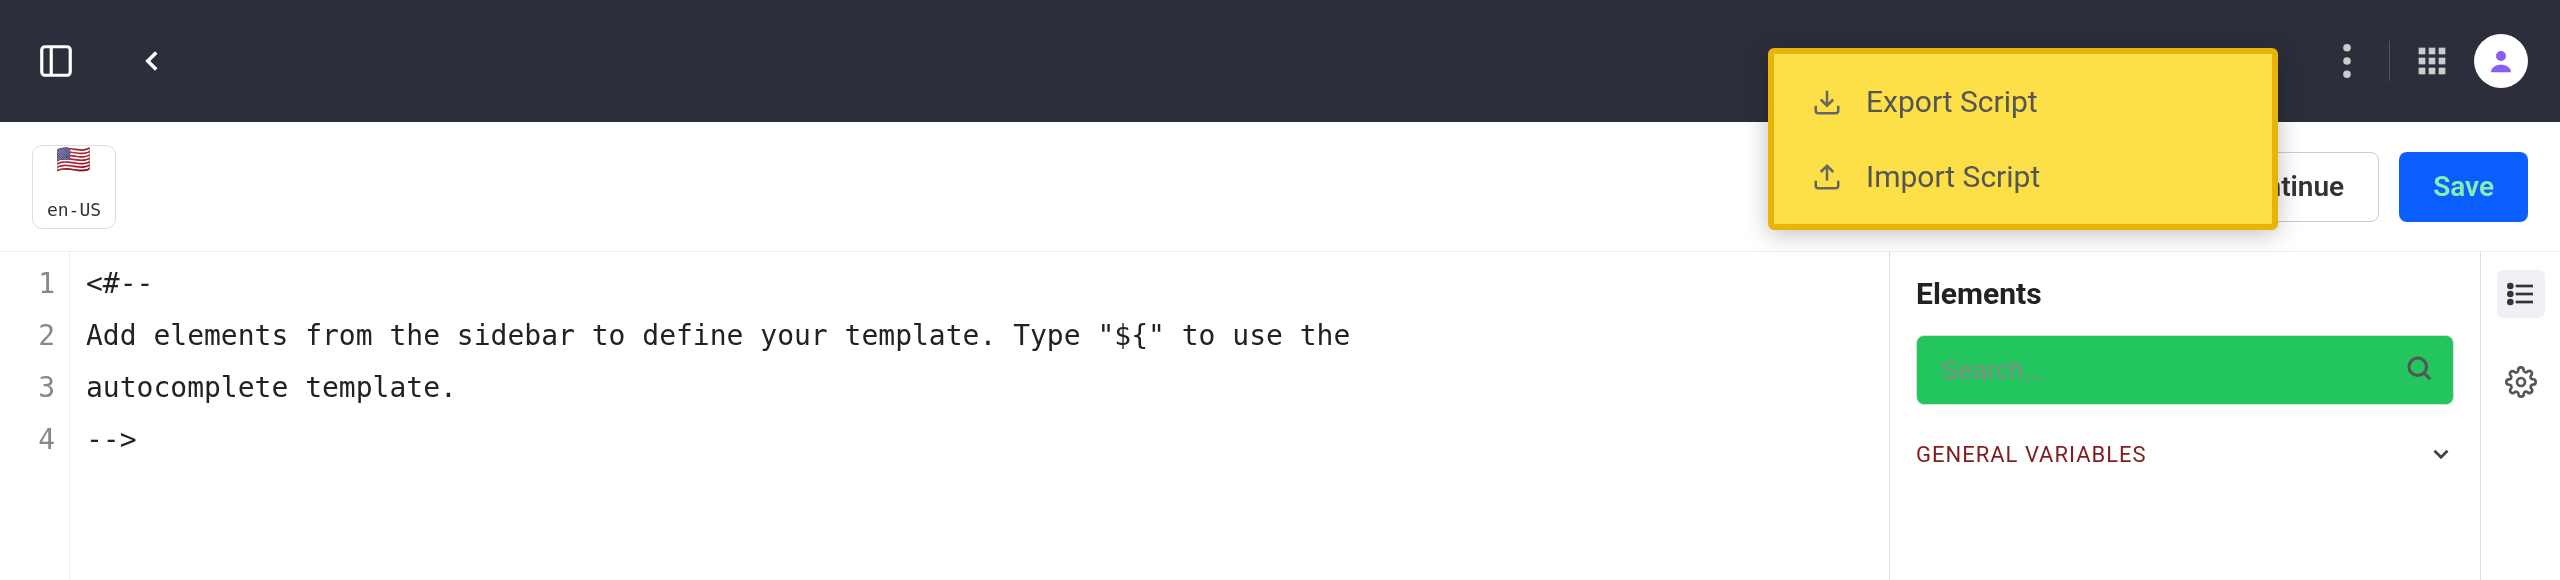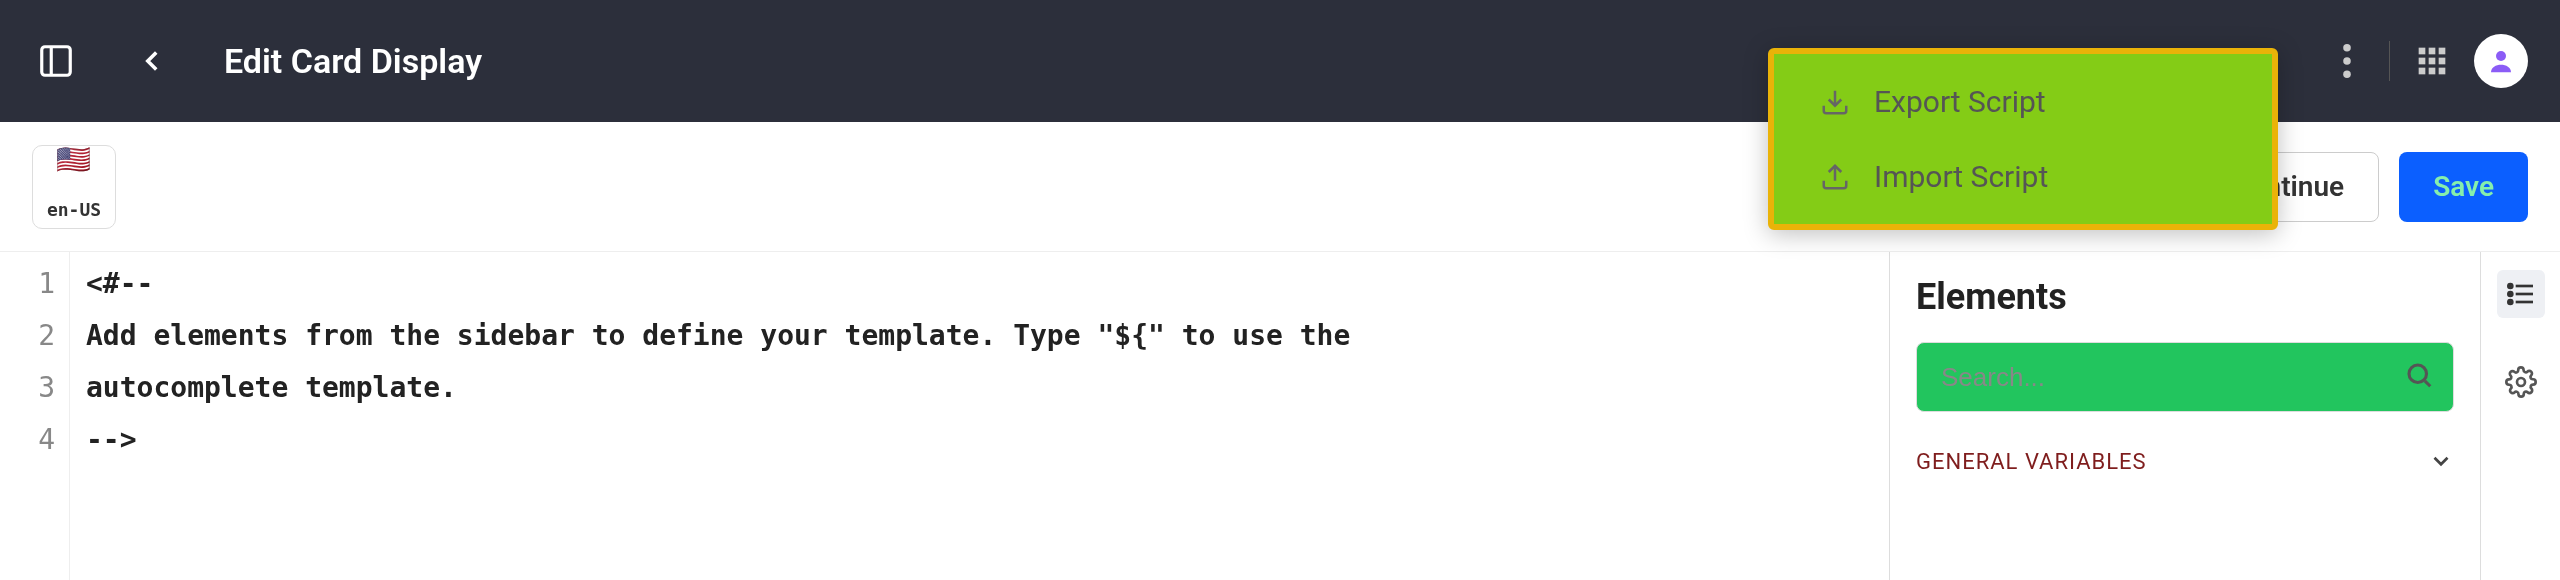--- a/index.html
+++ b/index.html
@@ -10,25 +10,25 @@
   .top-left { display: flex; align-items: center; gap: 48px; }
   .icon-btn { width: 48px; height: 48px; display: flex; align-items: center; justify-content: center; color: #fff; cursor: pointer; }
   .page-title { color: #fff; font-size: 34px; font-weight: 600; }
   .top-right { margin-left: auto; display: flex; align-items: center; gap: 18px; position: relative; }
 
   .dropdown-menu {
     position: absolute;
     right: 250px;
     top: 14px;
     width: 510px;
-    background: #84cc16;
+    background: #fde047;
     border-radius: 6px;
     box-shadow: 0 4px 24px rgba(0,0,0,0.25);
     border: 6px solid #eab308;
-    padding: 10px 12px;
+    padding: 10px 4px;
     z-index: 100;
   }
   .menu-item {
     display: flex; align-items: center; gap: 24px;
     padding: 20px 34px;
     font-size: 30px; color: #555; cursor: pointer;
   }
   .menu-item svg { flex: 0 0 auto; }
 
   .kebab { width: 48px; height: 48px; display: flex; align-items: center; justify-content: center; color: #ddd; cursor: pointer; border-radius:6px; }
@@ -45,24 +45,24 @@
   .subheader-right { margin-left:auto; display:flex; align-items:center; gap: 20px; }
   .btn { height: 70px; padding: 0 34px; border-radius: 8px; font-size: 28px; font-weight:600; display:flex; align-items:center; cursor:pointer; }
   .btn-secondary { background:#fff; border:1px solid #ccc; color:#333; }
   .btn-primary { background:#0b5fff; border:none; color:#86efac; }
 
   
   .editor-area { height: calc(580px - 122px - 130px); display:flex; }
   .code-pane { flex:1; display:flex; border-right:1px solid #ddd; }
   .gutter { width: 70px; background:#fff; border-right:1px solid #eee; padding-top: 6px; }
   .gutter div { text-align:right; padding-right:14px; font-family: "SFMono-Regular", Consolas, monospace; font-size: 28px; color:#888; line-height: 52px; }
-  .code { flex:1; padding: 6px 16px; font-family: "SFMono-Regular", Consolas, monospace; font-size: 28px; color:#222; line-height:52px; white-space: pre; overflow:hidden;font-weight:bold; }
+  .code { flex:1; padding: 6px 16px; font-family: "SFMono-Regular", Consolas, monospace; font-size: 28px; color:#222; line-height:52px; white-space: pre; overflow:hidden; }
 
   .side-panel { width: 590px; background:#fff; padding: 24px 26px; position:relative; }
-  .side-title { font-size: 36px; font-weight:700; color:#222; margin-bottom: 24px; }
+  .side-title { font-size: 30px; font-weight:700; color:#222; margin-bottom: 24px; }
   .search-wrap { position:relative; margin-bottom: 36px; }
   .search-input { width:100%; height: 70px; border:1px solid #ddd; background:#22c55e; border-radius:8px; padding: 0 70px 0 24px; font-size:26px; color:#333; }
   .search-input::placeholder { color:#888; }
   .search-icon-pos { position:absolute; right:20px; top:50%; transform:translateY(-50%); color:#555; }
   .section-header { display:flex; align-items:center; justify-content:space-between; font-size:22px; font-weight:400; letter-spacing:1px; color:#7f1d1d; cursor:pointer; }
 
   .rail { width: 80px; border-left:1px solid #ddd; display:flex; flex-direction:column; align-items:center; padding-top: 18px; gap: 40px; }
   .rail-icon { width:48px; height:48px; display:flex; align-items:center; justify-content:center; color:#555; cursor:pointer; }
   .rail-icon.active { background:#eef0f4; border-radius:6px; }
 </style>
@@ -75,21 +75,20 @@
       <svg width="38" height="38" viewBox="0 0 24 24" fill="none" stroke="currentColor" stroke-width="2">
           <rect x="3" y="3" width="18" height="18" rx="2"></rect>
           <line x1="9" y1="3" x2="9" y2="21"></line>
         </svg>
     </div>
     <div class="icon-btn">
       <svg width="34" height="34" viewBox="0 0 24 24" fill="none" stroke="currentColor" stroke-width="2.5">
           <polyline points="15 18 9 12 15 6"></polyline>
         </svg>
     </div>
-    <div class="page-title">Edit Card Display</div>
   </div>
 
   <div class="top-right">
 
     <div class="dropdown-menu">
       <div class="menu-item">
         <svg width="30" height="30" viewBox="0 0 24 24" fill="none" stroke="#666" stroke-width="2">
             <path d="M21 15v4a2 2 0 0 1-2 2H5a2 2 0 0 1-2-2v-4"></path>
             <polyline points="7 10 12 15 17 10"></polyline>
             <line x1="12" y1="15" x2="12" y2="3"></line>

